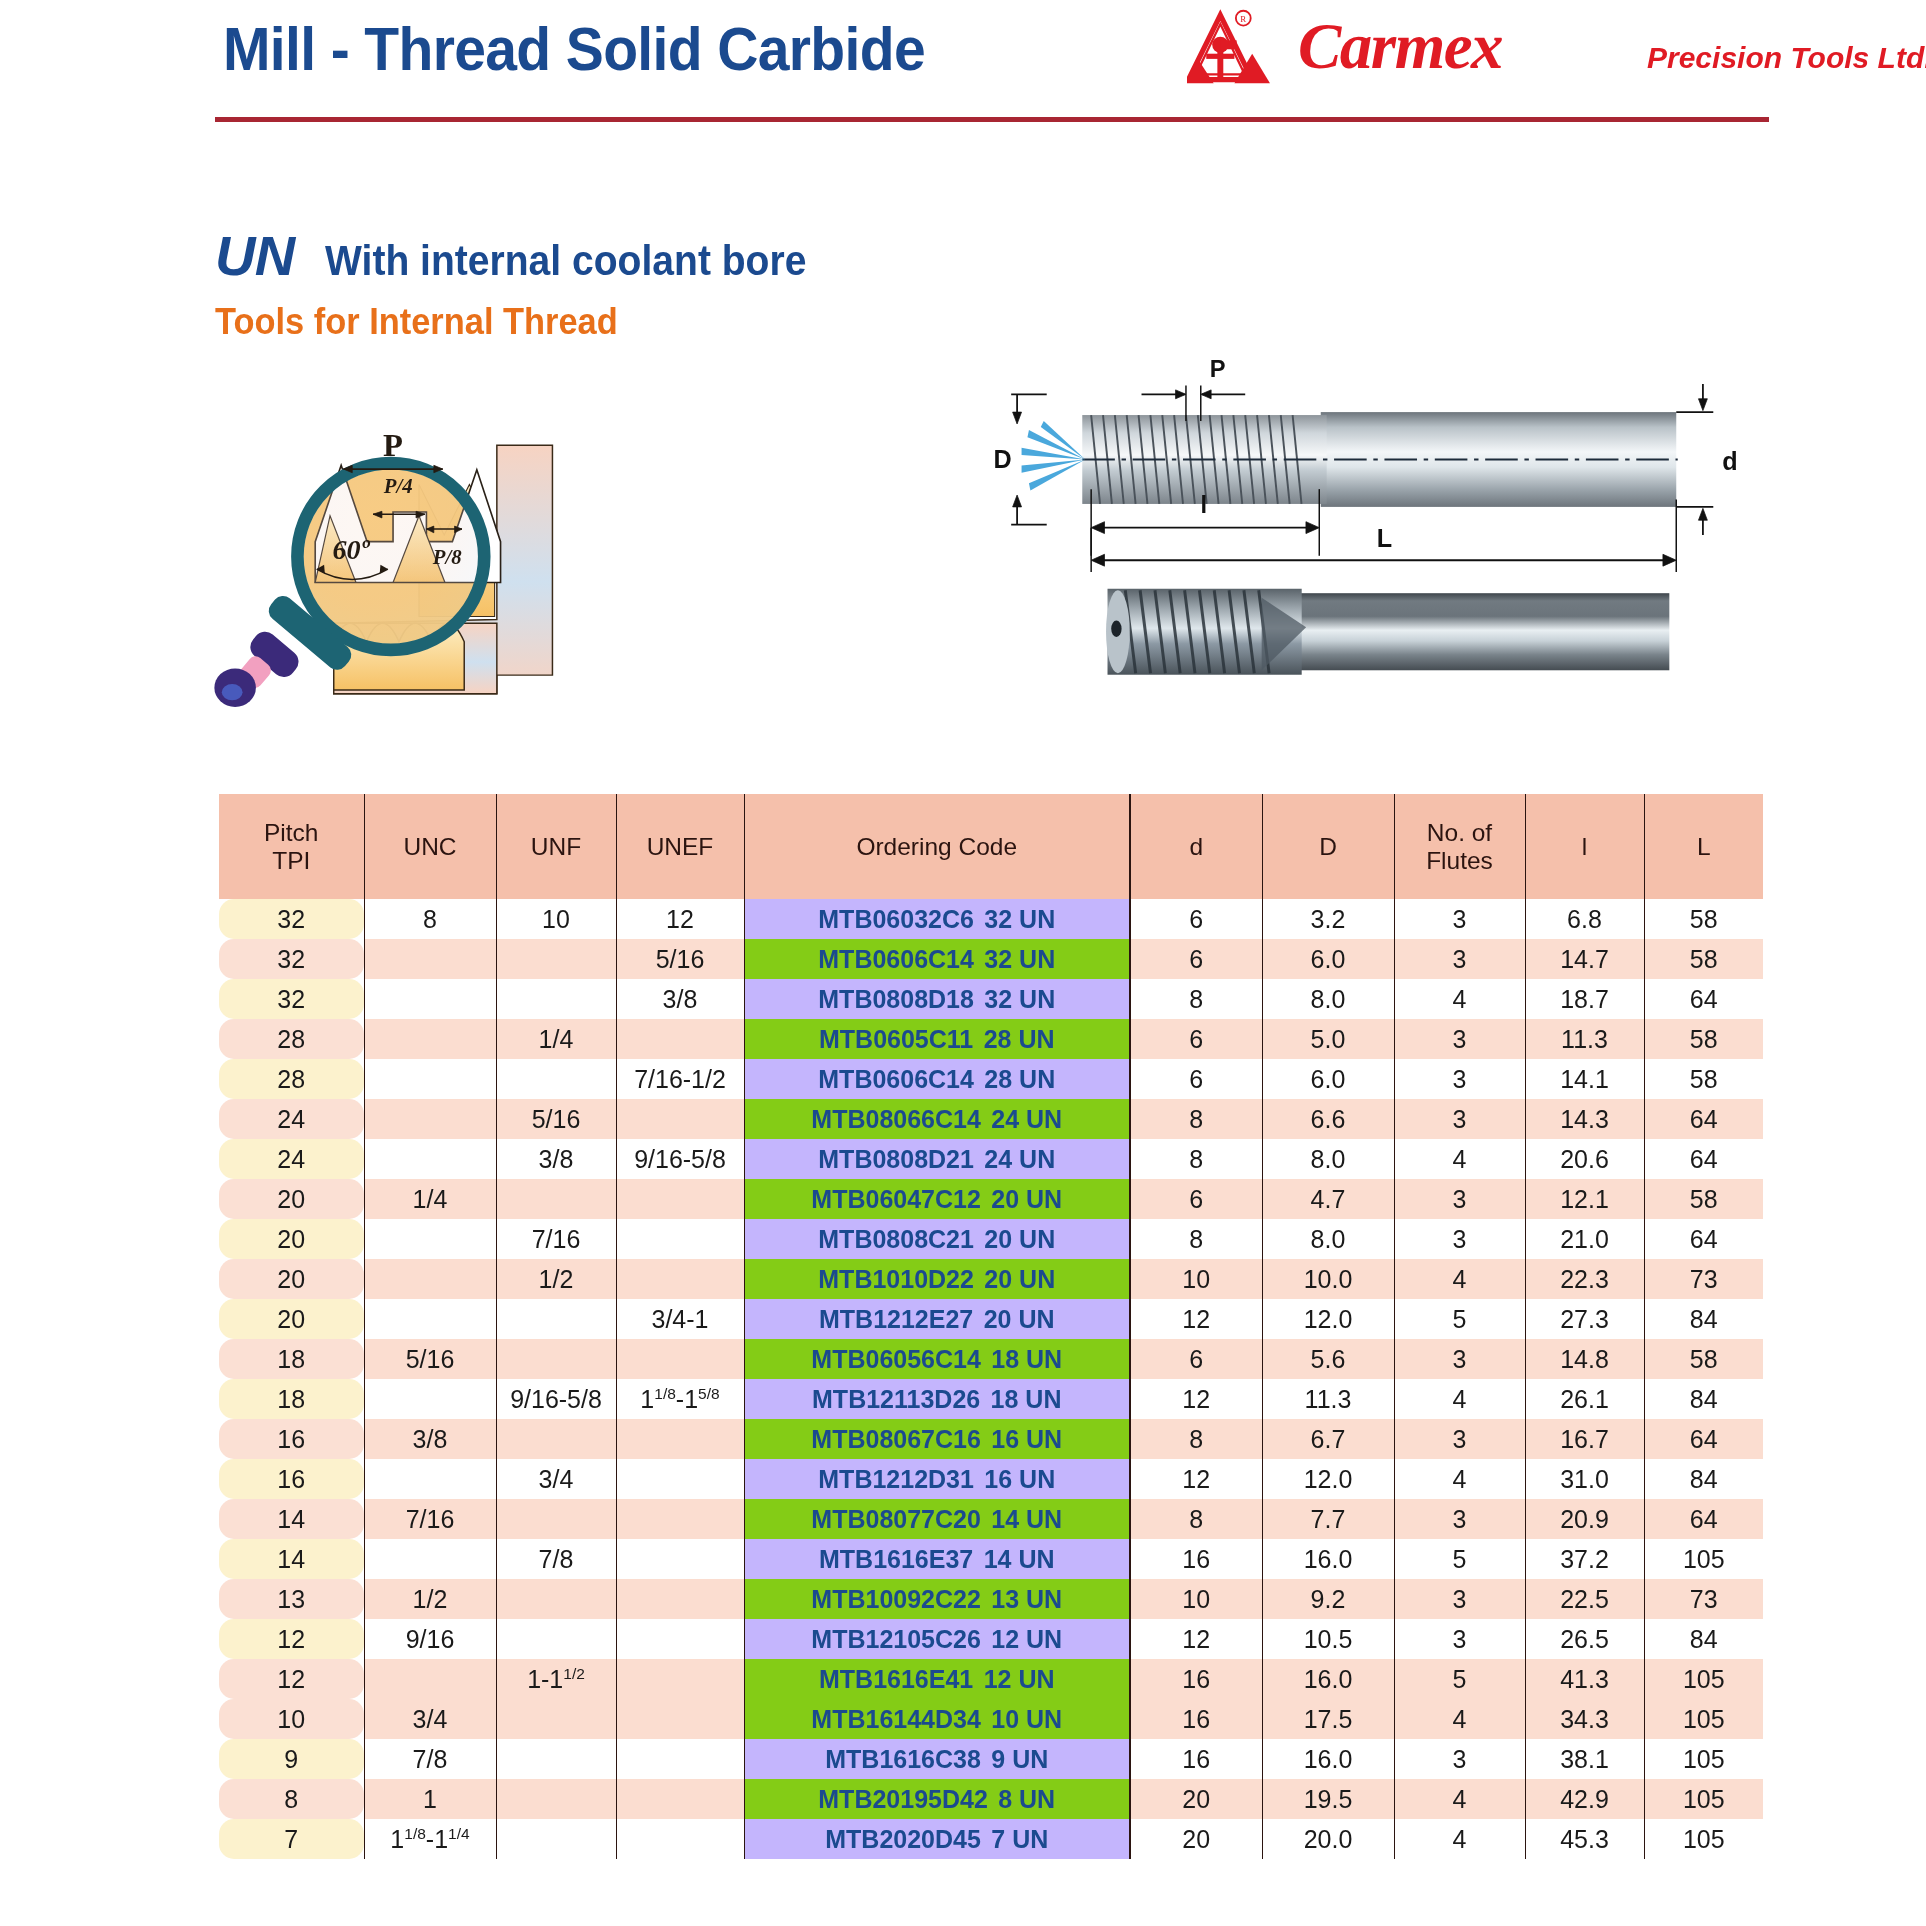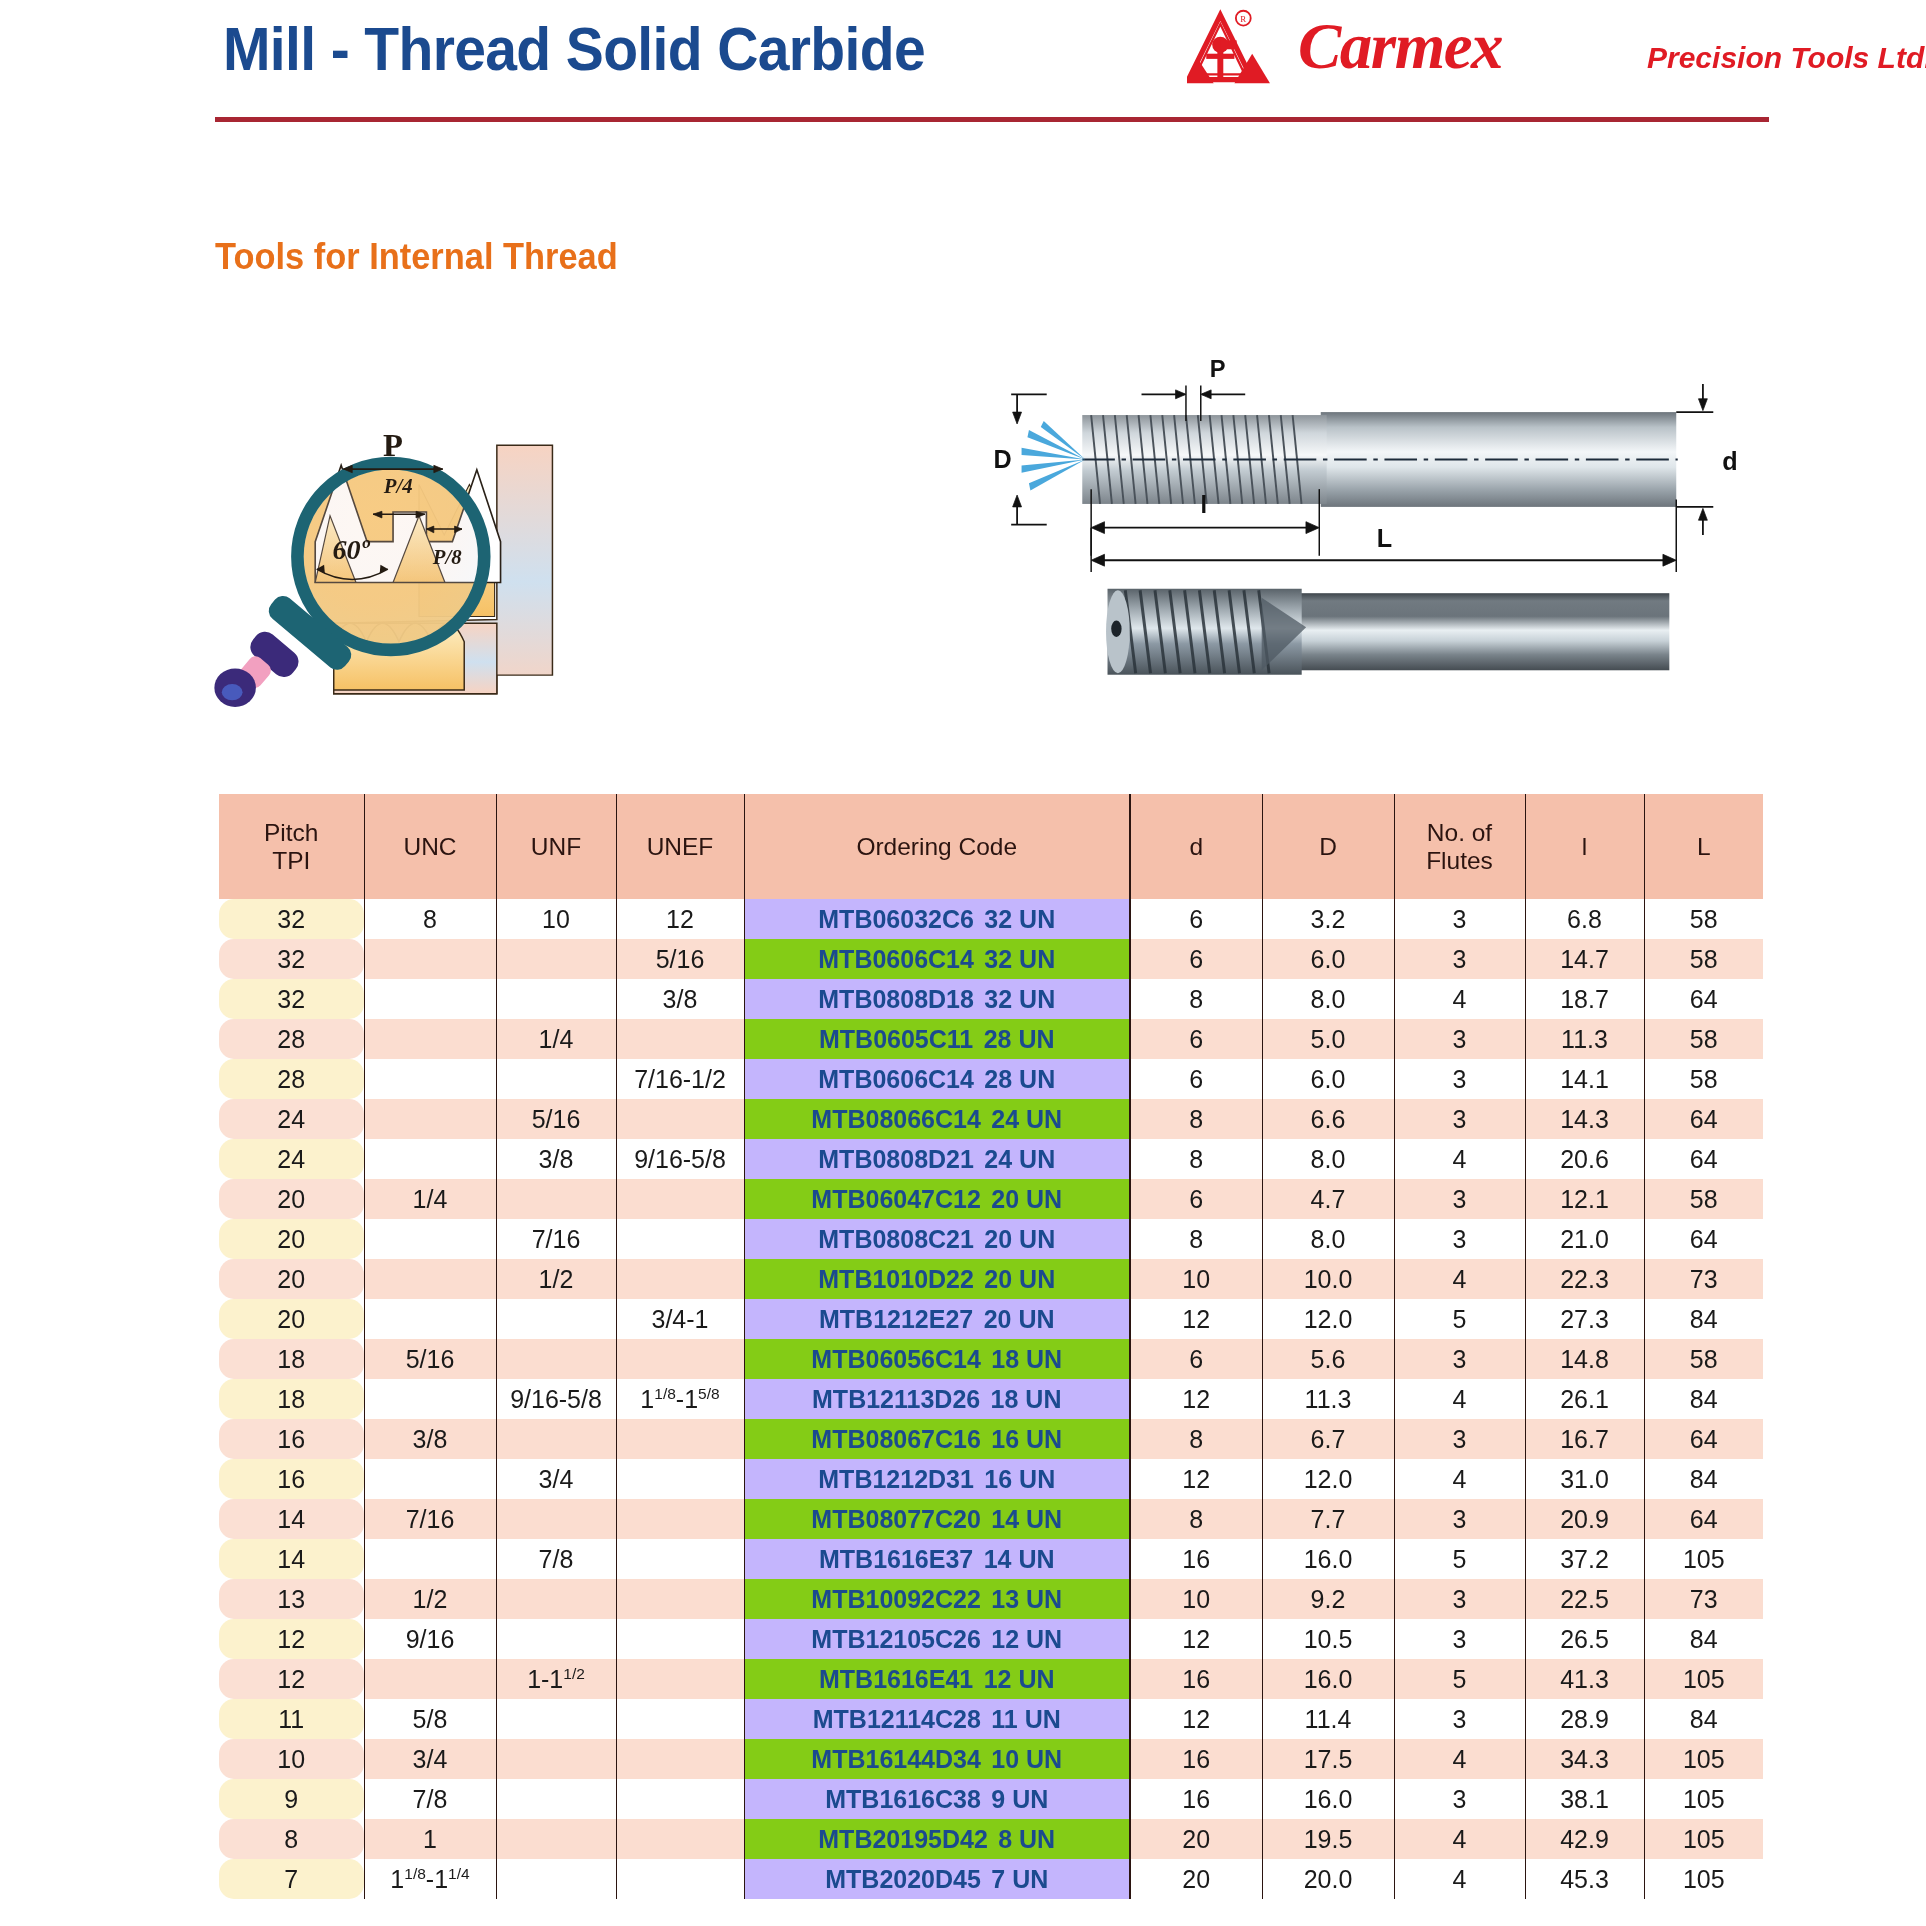--- a/index.html
+++ b/index.html
@@ -237,20 +237,24 @@
       <text x="76" y="17" font-size="12" fill="#e01b24" text-anchor="middle" font-family="Liberation Serif, serif">R</text>
     </svg>
     <div id="brand-name">Carmex</div>
     <div id="brand-tagline">Precision Tools Ltd.</div>
   </div>
 
   <div id="title-rule"></div>
 </div>
 
 <div id="subtitle-block">
+  <div id="subtitle-row">
+    <span id="subtitle-code">UN</span>
+    <span id="subtitle-text">With internal coolant bore</span>
+  </div>
   <div id="subtitle-sub">Tools for Internal Thread</div>
 </div>
 
 <svg id="thread-illustration" viewBox="0 0 580 430">
   <defs>
     <linearGradient id="gBlock" x1="0" y1="0" x2="0" y2="1">
       <stop offset="0%" stop-color="#f7d3c2"></stop>
       <stop offset="55%" stop-color="#cfe0ef"></stop>
       <stop offset="100%" stop-color="#f7d3c2"></stop>
     </linearGradient>
@@ -730,32 +734,20 @@
         <td class="cell-unc"></td>
         <td class="cell-unf">1-1<sup class="frac">1/2</sup></td>
         <td class="cell-unef"></td>
         <td class="cell-code"><span class="code-main">MTB1616E41</span><span class="code-suffix">12 UN</span></td>
         <td>16</td>
         <td>16.0</td>
         <td>5</td>
         <td>41.3</td>
         <td>105</td>
       </tr>
-      <tr class="odd">
-        <td class="cell-pitch">11</td>
-        <td class="cell-unc">5/8</td>
-        <td class="cell-unf"></td>
-        <td class="cell-unef"></td>
-        <td class="cell-code"><span class="code-main">MTB12114C28</span><span class="code-suffix">11 UN</span></td>
-        <td>12</td>
-        <td>11.4</td>
-        <td>3</td>
-        <td>28.9</td>
-        <td>84</td>
-      </tr>
       <tr class="even">
         <td class="cell-pitch">10</td>
         <td class="cell-unc">3/4</td>
         <td class="cell-unf"></td>
         <td class="cell-unef"></td>
         <td class="cell-code"><span class="code-main">MTB16144D34</span><span class="code-suffix">10 UN</span></td>
         <td>16</td>
         <td>17.5</td>
         <td>4</td>
         <td>34.3</td>

